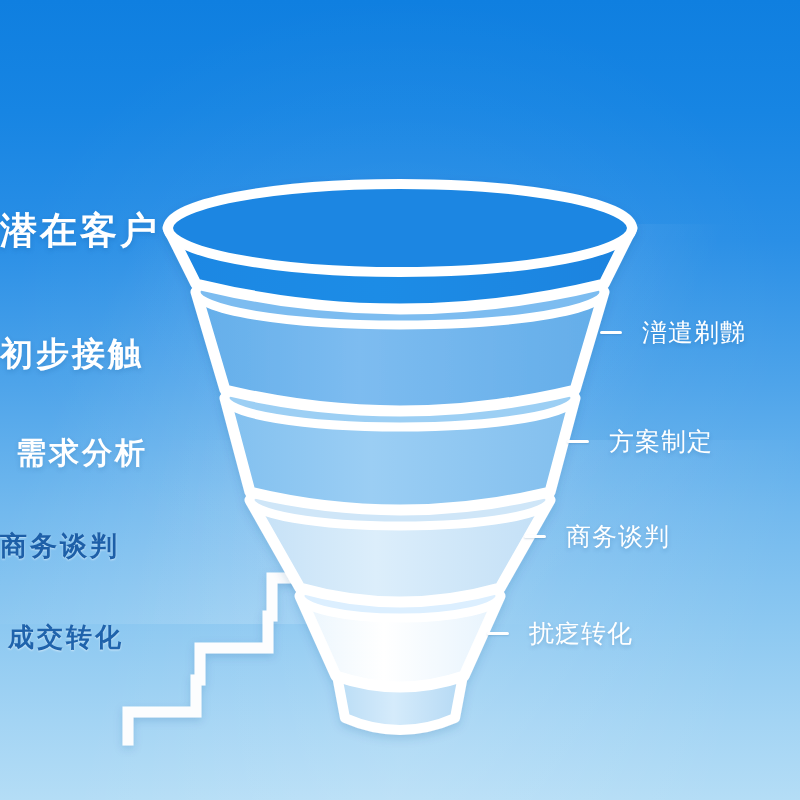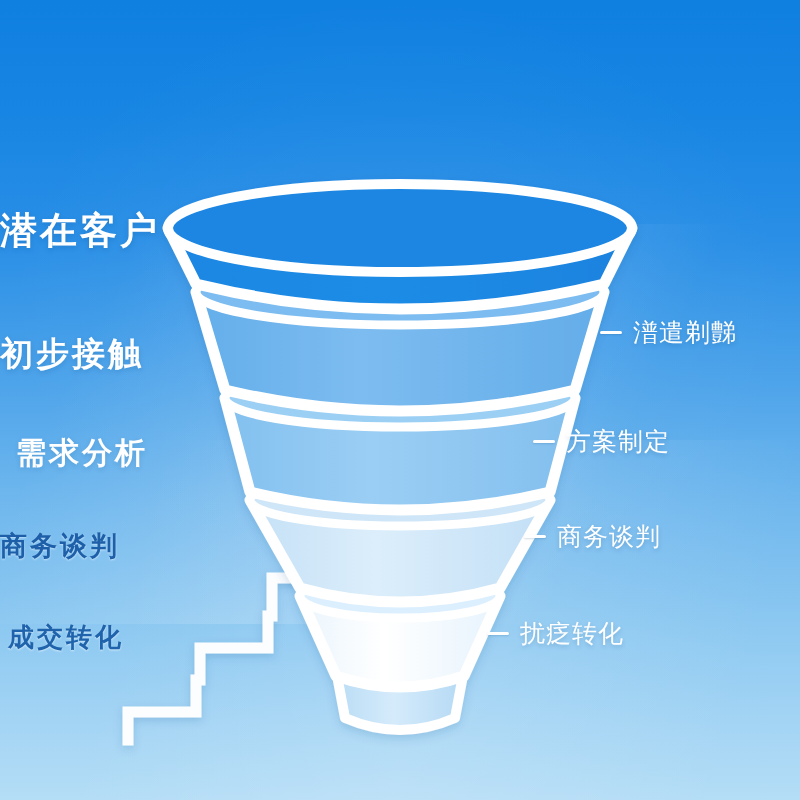--- a/index.html
+++ b/index.html
@@ -83,35 +83,35 @@
   #stage-label-2{ left:0; width:800px; top:433px; font-size:30px; color:#ffffff;
                   letter-spacing:3px; text-shadow:0 2px 5px rgba(10,70,130,.18);margin-left:16px; }
   #stage-label-3{ left:0; width:800px; top:528px; font-size:27px; color:#1d5fa8;
                   letter-spacing:3px; text-shadow:0 1px 2px rgba(255,255,255,.55); }
   #stage-label-4{ left:8px; width:800px; top:620px; font-size:26px; color:#1f63ac;
                   letter-spacing:3px; text-shadow:0 1px 2px rgba(255,255,255,.6); }
 
   
   .callout{
     position:absolute; z-index:5;
-    display:flex; align-items:center; gap:11px;
+    display:flex; align-items:center; gap:20px;
     white-space:nowrap;
   }
   .callout .dash{
     display:block; width:22px; height:3px; background:#ffffff;
     border-radius:2px; flex:0 0 auto;
     box-shadow:0 1px 2px rgba(10,70,130,.18);
   }
   .callout .ctext{
     font-size:25px; color:#ffffff; font-weight:500; letter-spacing:1px;
     text-shadow:0 2px 4px rgba(10,70,130,.22);
     font-family:"DejaVu Sans","Liberation Sans",sans-serif;
   }
   #callout-0{ left:600px; top:316px; }
-  #callout-1{ left:533px; top:425px; }
+  #callout-1{ left:567px; top:425px; }
   #callout-2{ left:524px; top:520px; }
   #callout-3{ left:487px; top:617px; }
 
   
   #stairs-svg{
     position:absolute; left:0; top:0; width:800px; height:800px;
     z-index:2;
   }
 </style>
 </head>

